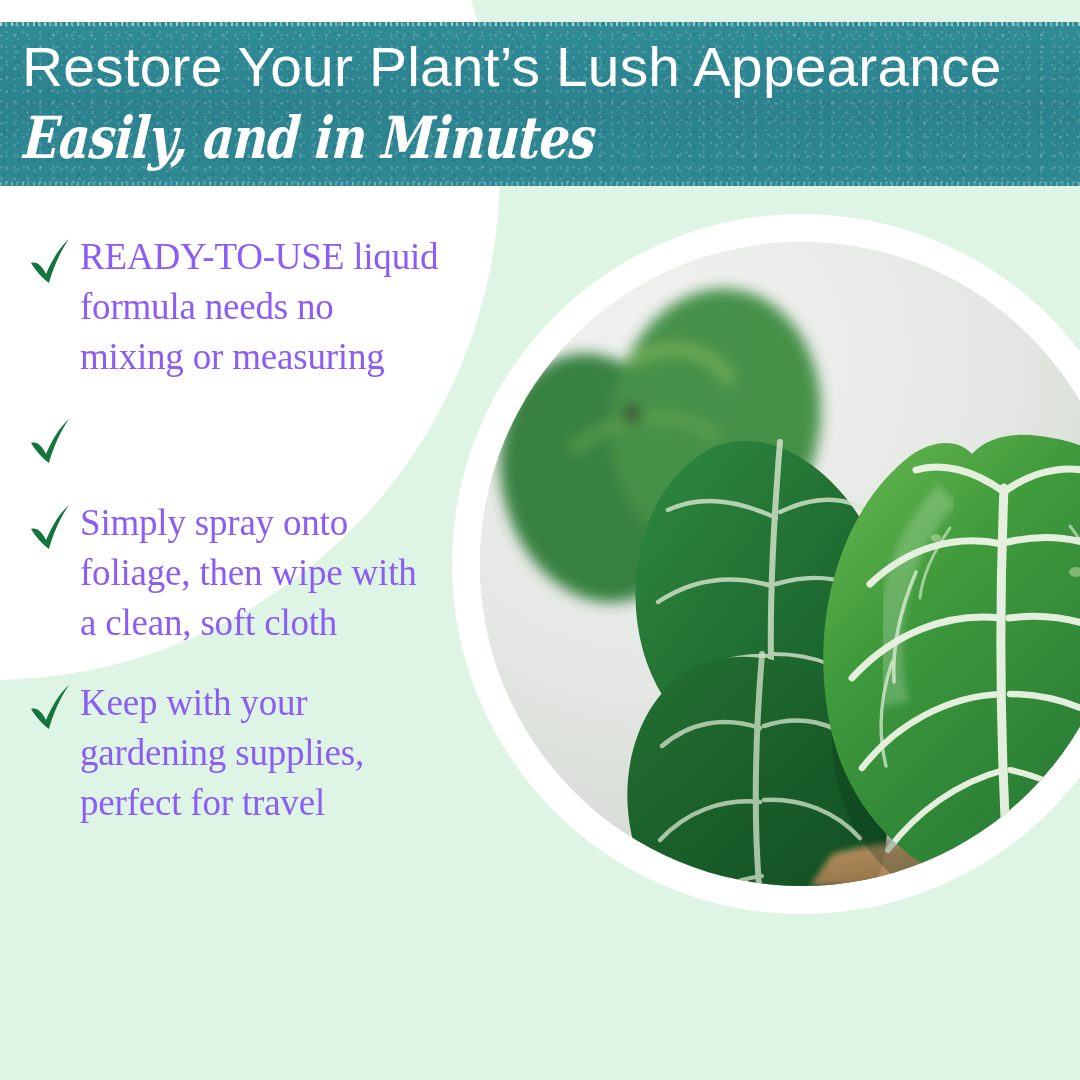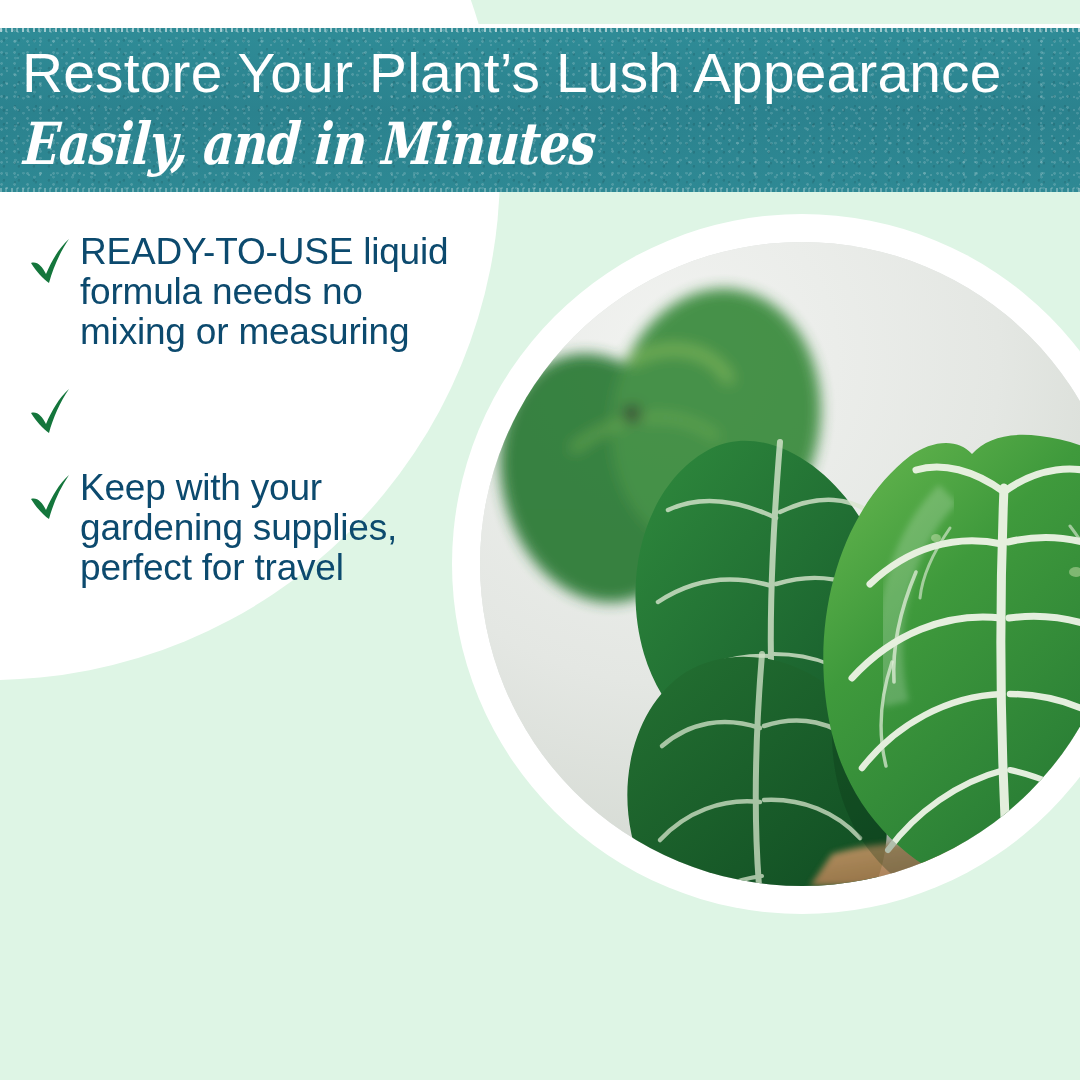--- a/index.html
+++ b/index.html
@@ -77,21 +77,20 @@
     background-image:
       radial-gradient(circle at 12% 22%, rgba(255,255,255,.16) 0 1.1px, transparent 1.6px),
       radial-gradient(circle at 38% 68%, rgba(255,255,255,.13) 0 1.1px, transparent 1.6px),
       radial-gradient(circle at 63% 31%, rgba(255,255,255,.15) 0 1px,   transparent 1.5px),
       radial-gradient(circle at 81% 77%, rgba(255,255,255,.12) 0 1.2px, transparent 1.7px),
       radial-gradient(circle at 26% 88%, rgba(0,0,0,.10)       0 1.1px, transparent 1.6px),
       radial-gradient(circle at 71% 12%, rgba(0,0,0,.09)       0 1px,   transparent 1.5px),
       linear-gradient(180deg, #2F8C97 0%, #2B828E 52%, #2E8994 100%);
     background-size: 13px 11px, 17px 15px, 11px 13px, 19px 17px, 15px 14px, 21px 19px, 100% 100%;
     overflow: hidden;
-    margin-top: 6px;
   }
   
   .banner::before, .banner::after {
     content: "";
     position: absolute;
     left: 0; right: 0;
     height: 4px;
     background-image: repeating-linear-gradient(90deg,
       rgba(255,255,255,.55) 0 2px, rgba(255,255,255,0) 2px 5px,
       rgba(255,255,255,.35) 5px 7px, rgba(255,255,255,0) 7px 11px);
@@ -163,25 +162,25 @@
   }
   .bullet:last-child { margin-bottom: 12px; }
   .check-icon {
     flex: 0 0 auto;
     width: 48px;
     height: 52px;
     margin-right: 6px;
     margin-top: 4px;
   }
   .bullet-text {
-    color: #0c4a6e;
-    font-family: Liberation Sans, sans-serif;
+    color: #8b5cf6;
+    font-family: Liberation Serif, serif;
     font-weight: 300;
     font-size: 37px;
-    line-height: 40px;
+    line-height: 50px;
     letter-spacing: -.2px;
     white-space: pre-line;
   }
 </style>
 </head>
 <body>
 
 <div id="page">
 
   <div class="bg-layer">
@@ -330,20 +329,28 @@
 mixing or measuring</div>
     </div>
 
 
     <div class="bullet">
       <svg class="check-icon" viewBox="0 0 48 52">
         <path d="M5 27 C 11 25, 16 30, 20 38 C 26 24, 33 12, 43 3 C 34 16, 27 32, 23 47 C 17 43, 10 35, 5 27 Z" fill="#14763C"></path>
       </svg>
     </div>
 
+    <div class="bullet">
+      <svg class="check-icon" viewBox="0 0 48 52">
+        <path d="M5 27 C 11 25, 16 30, 20 38 C 26 24, 33 12, 43 3 C 34 16, 27 32, 23 47 C 17 43, 10 35, 5 27 Z" fill="#14763C"></path>
+      </svg>
+      <div class="bullet-text">Simply spray onto
+foliage, then wipe with
+a clean, soft cloth</div>
+    </div>
 
     <div class="bullet">
       <svg class="check-icon" viewBox="0 0 48 52">
         <path d="M5 27 C 11 25, 16 30, 20 38 C 26 24, 33 12, 43 3 C 34 16, 27 32, 23 47 C 17 43, 10 35, 5 27 Z" fill="#14763C"></path>
       </svg>
       <div class="bullet-text">Keep with your
 gardening supplies,
 perfect for travel</div>
     </div>
 

